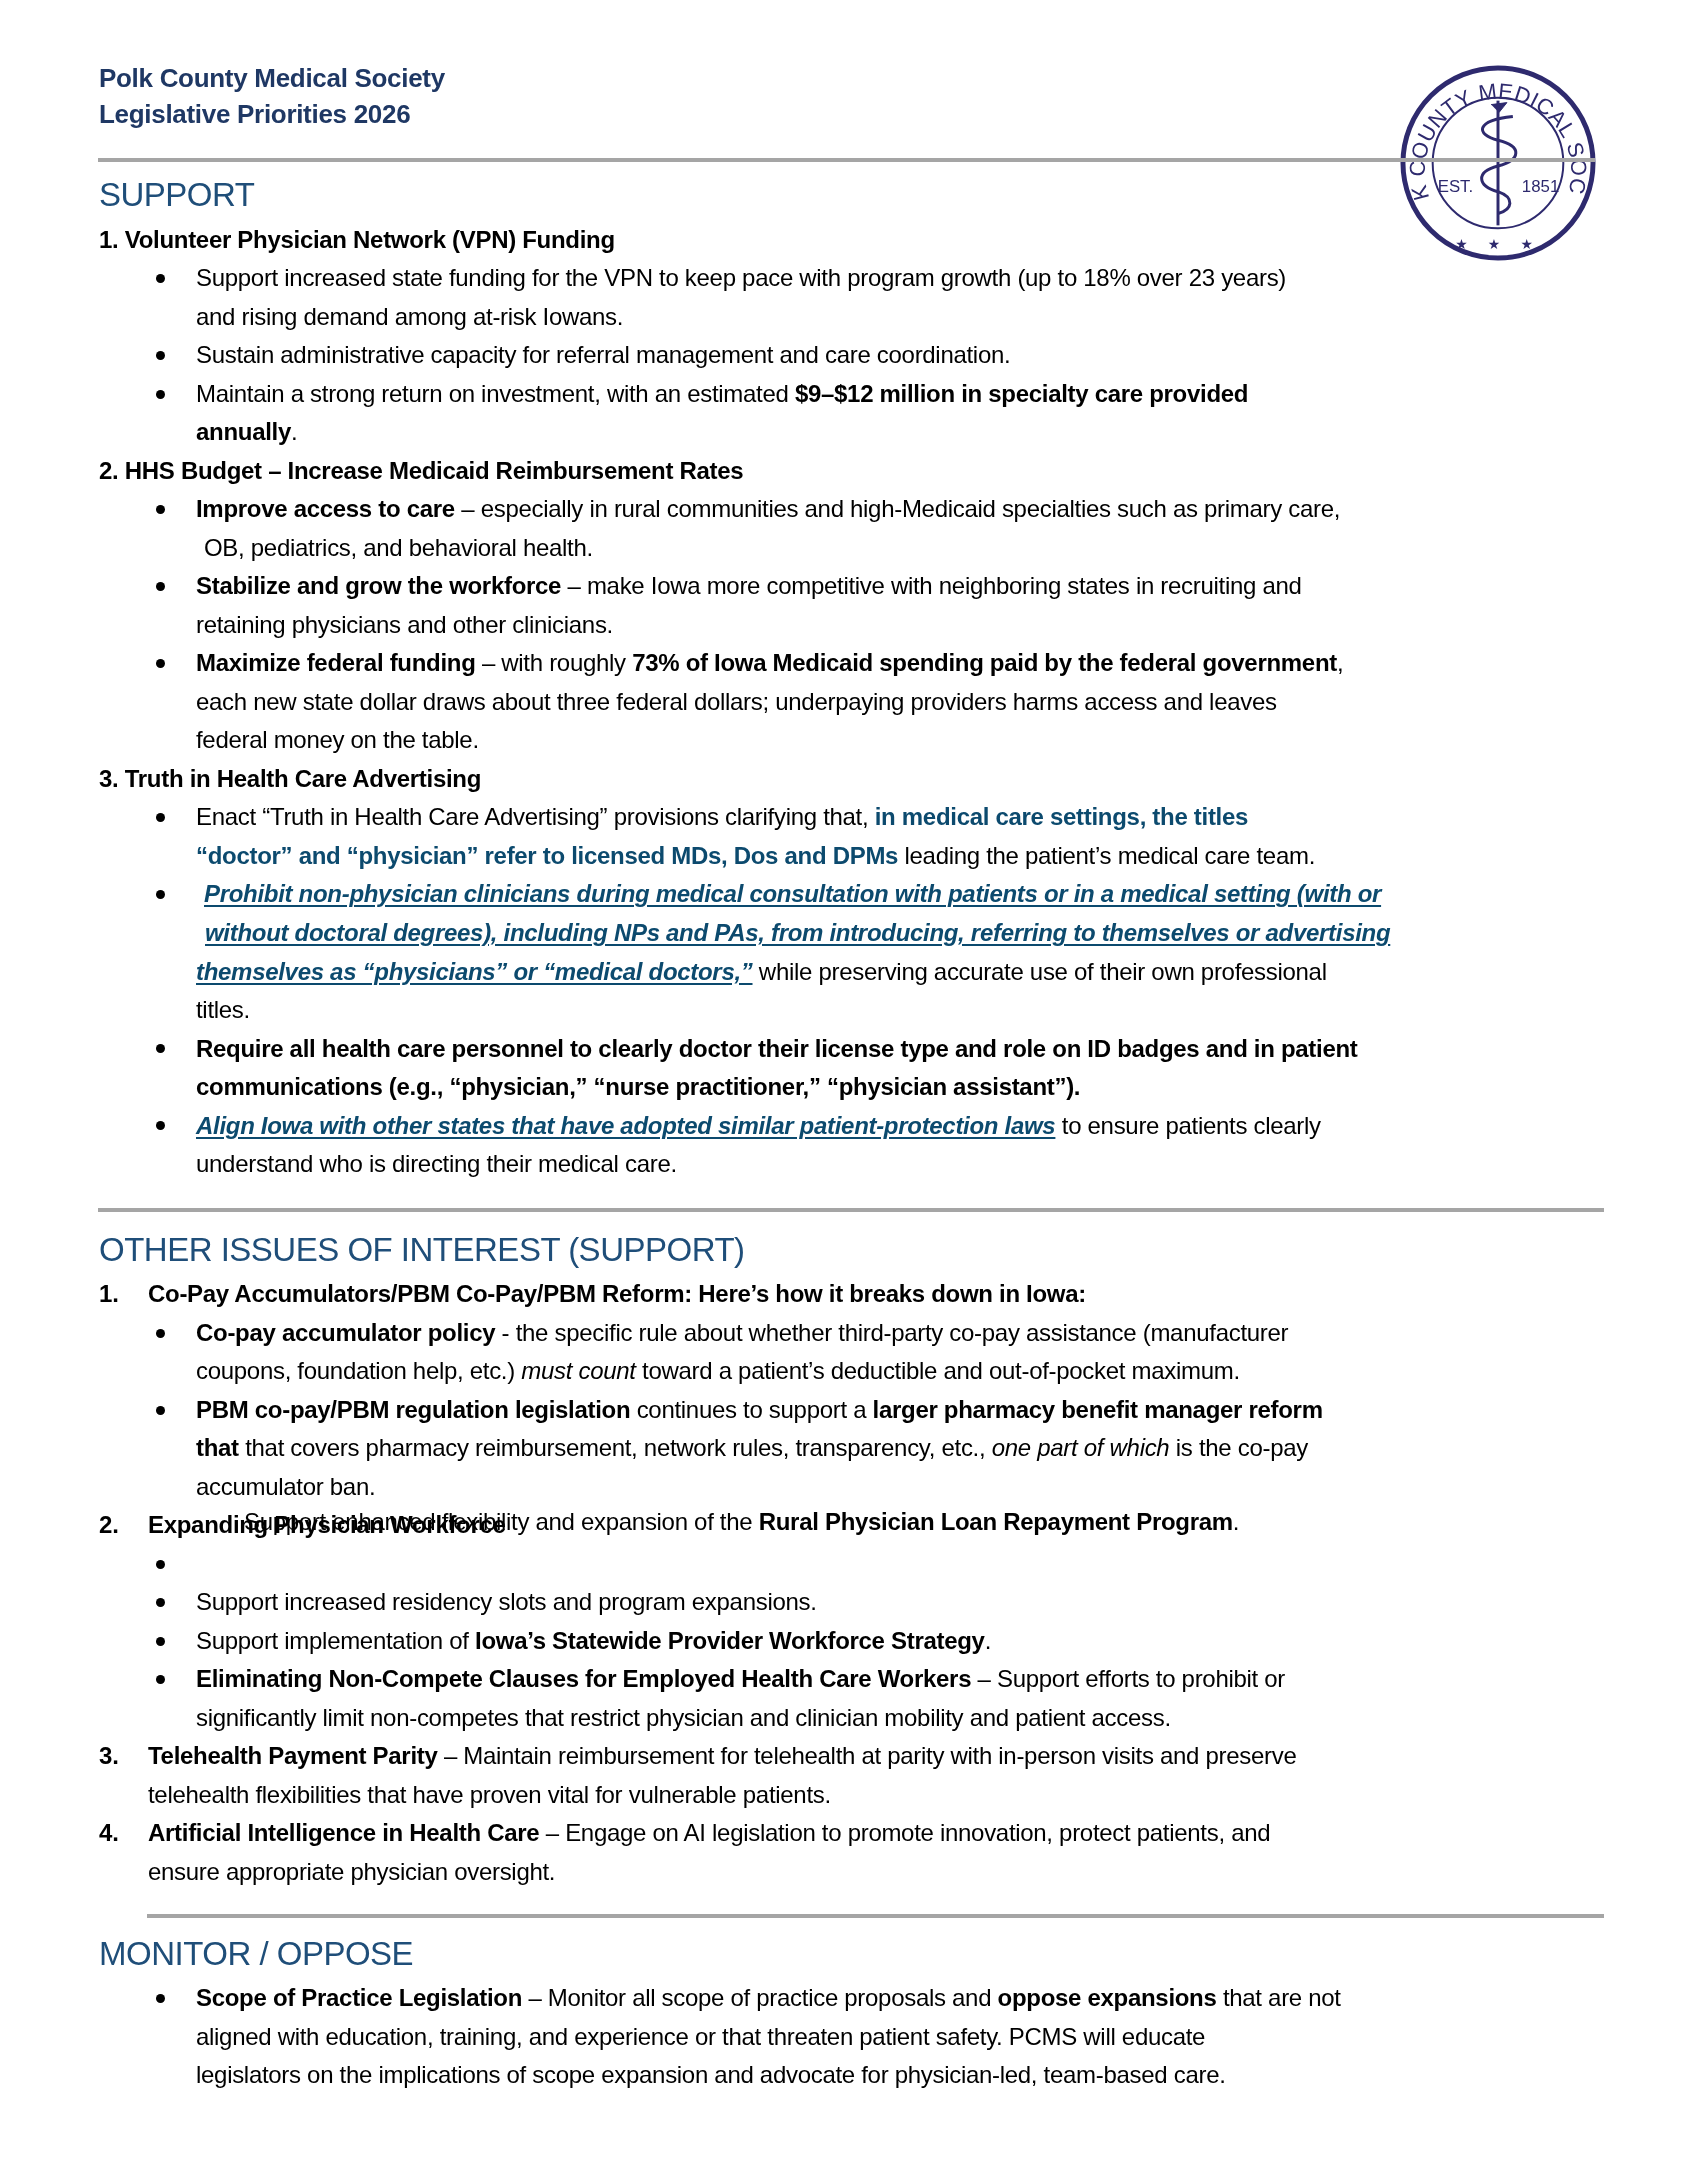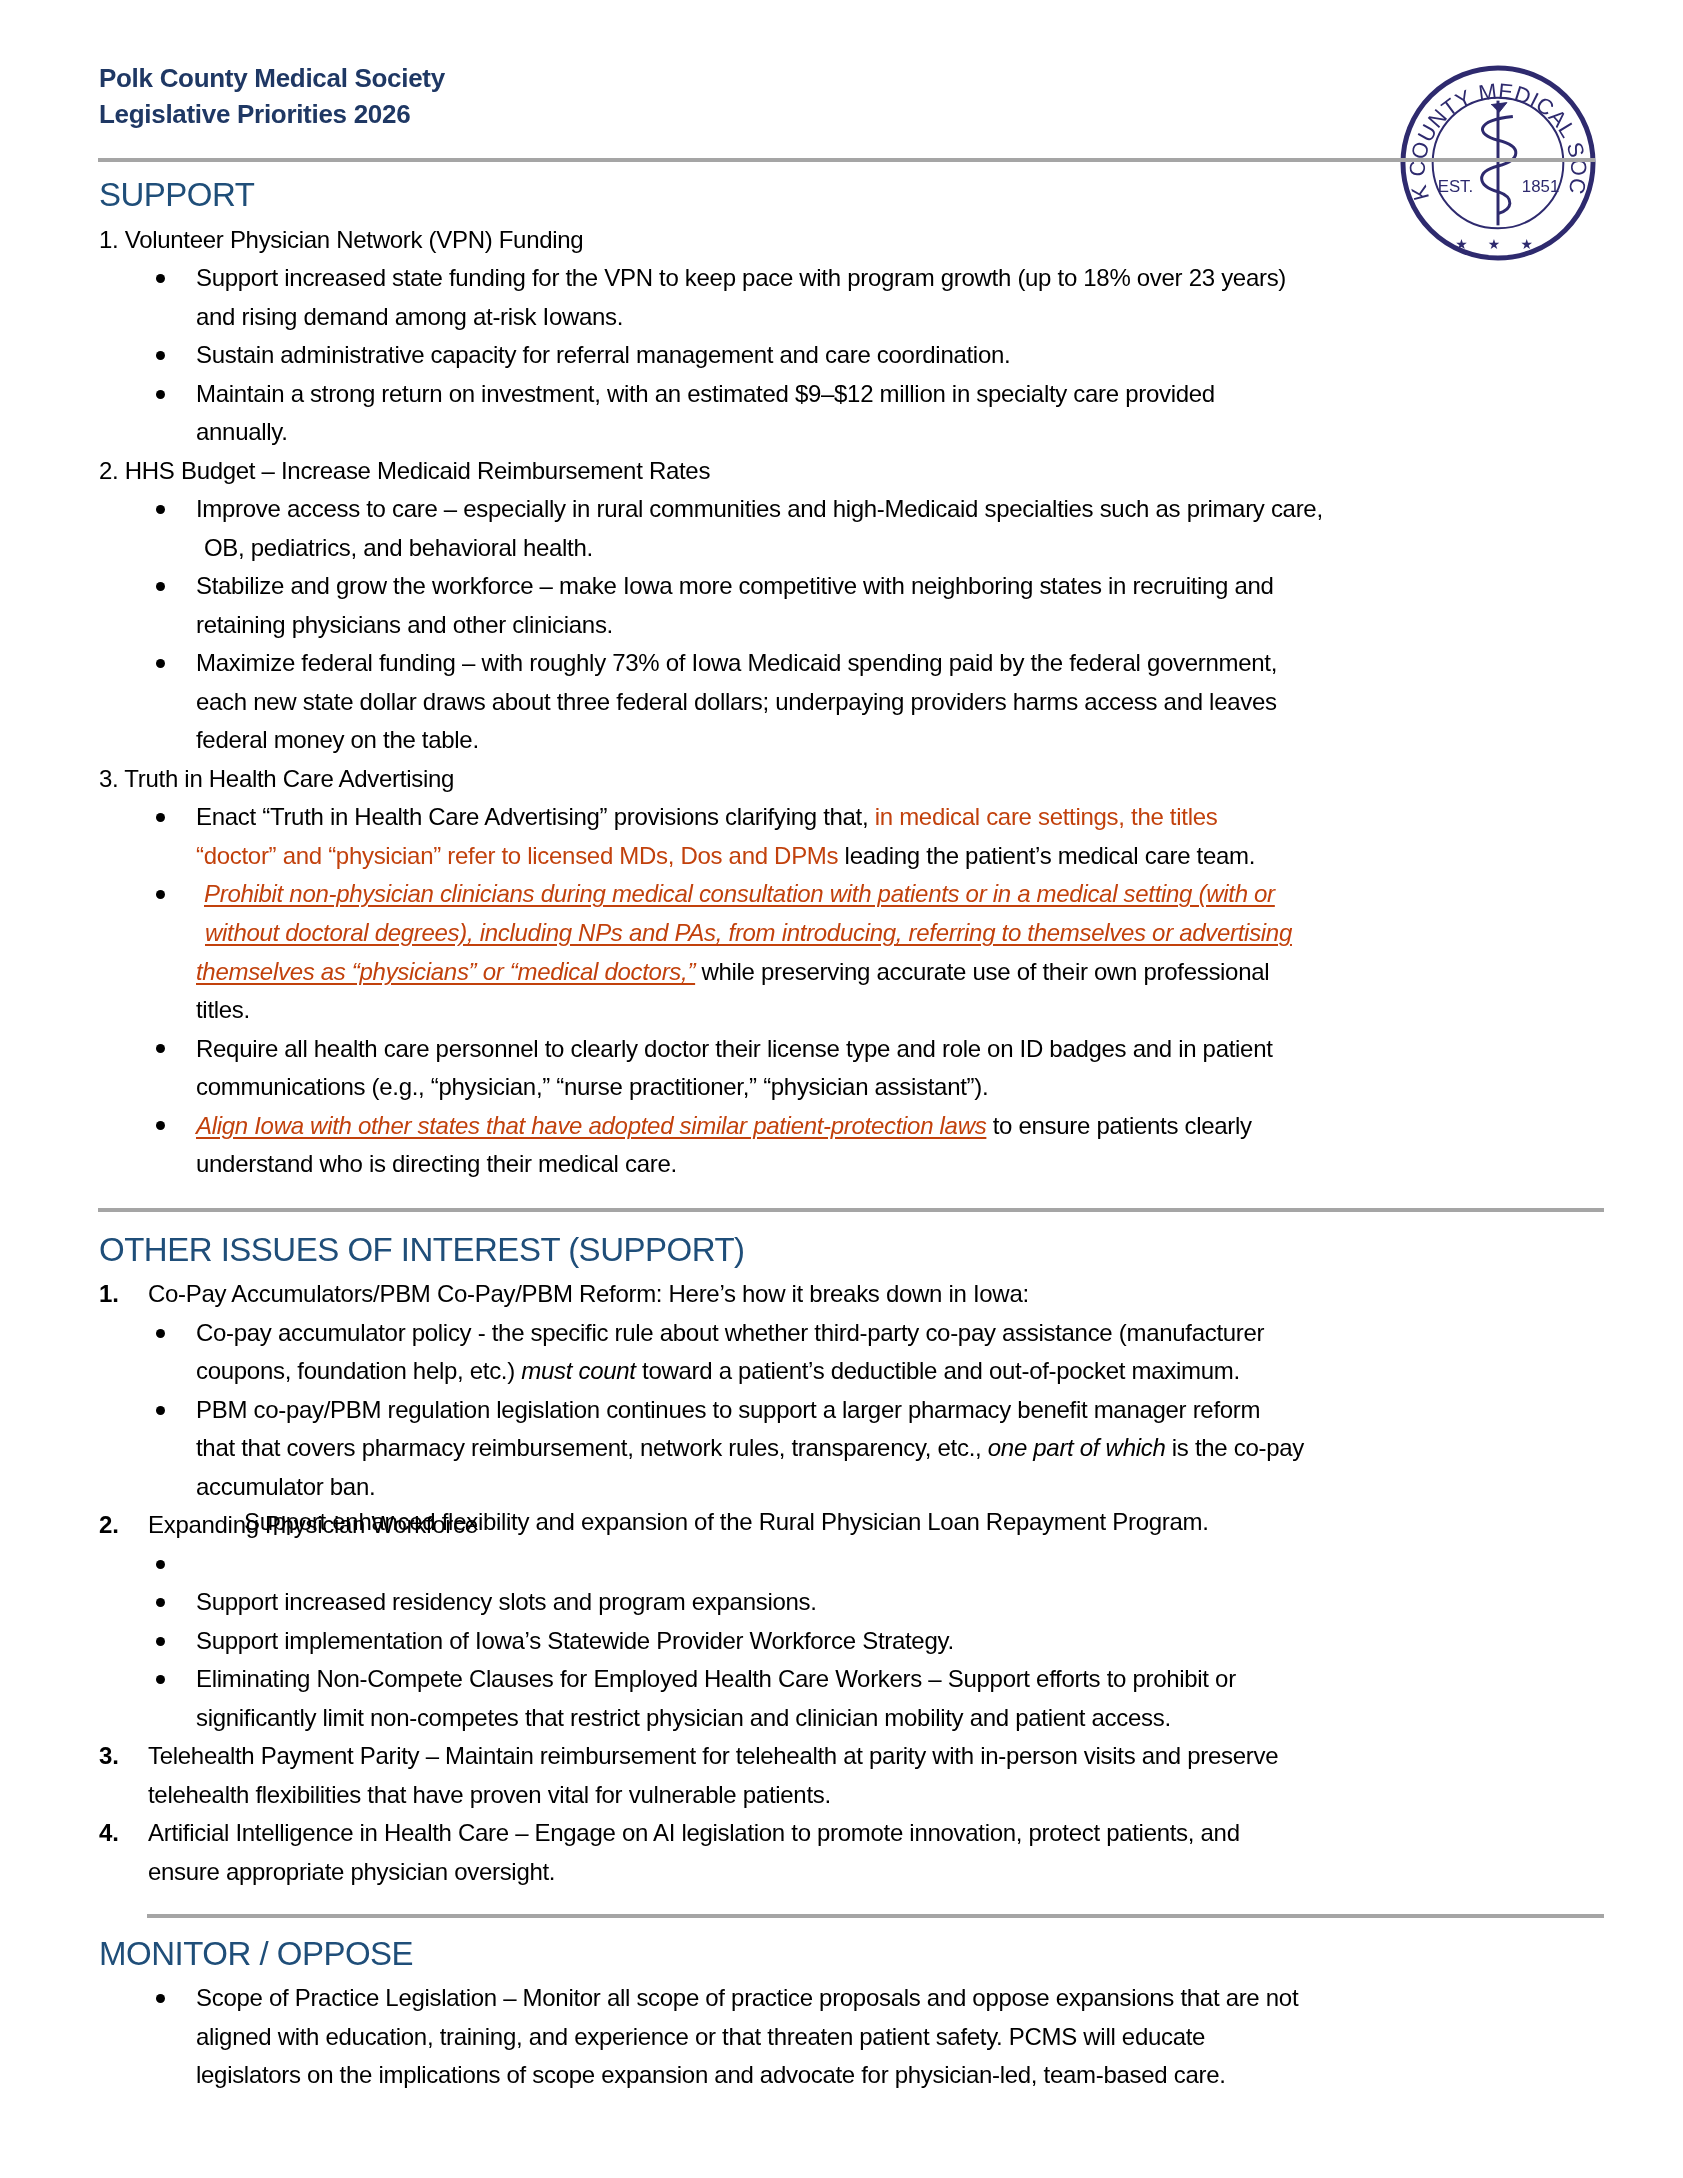--- a/index.html
+++ b/index.html
@@ -7,24 +7,24 @@
          font-family: "Liberation Sans", "DejaVu Sans", sans-serif; color: #000; }
   .hdr { position: absolute; left: 99px; font-size: 26px; font-weight: bold; color: #1f3864;
          line-height: 36px; letter-spacing: -0.3px; white-space: nowrap; }
   .rule { position: absolute; height: 4px; background: #a5a5a5; }
   .sec { position: absolute; left: 99px; font-size: 33px; color: #1f4e79; line-height: 44px;
          white-space: nowrap; letter-spacing: -0.5px; }
   .line { position: absolute; font-size: 24px; line-height: 38px; white-space: nowrap;
           letter-spacing: -0.3px; transform-origin: left center; }
   .num { position: absolute; font-size: 24px; line-height: 38px; font-weight: bold; white-space: nowrap; }
   .bullet { position: absolute; width: 9px; height: 9px; border-radius: 50%; background: #000; }
-  .b { font-weight: normal; }
+  .b { font-weight: bold; }
   .i { font-style: italic; }
   .u { text-decoration: underline; text-decoration-thickness: 2px; text-underline-offset: 3px; }
-  .blue { color: #c2410c; }
+  .blue { color: #0c4a6e; }
   .logo { position: absolute; left: 1396px; top: 65px; width: 204px; height: 196px; }
 </style>
 </head>
 <body>
 
 <div class="hdr" style="top:60px">Polk County Medical Society</div>
 <div class="hdr" style="top:96px">Legislative Priorities 2026</div>
 
 <svg class="logo" viewBox="0 0 206 198">
   <defs>

